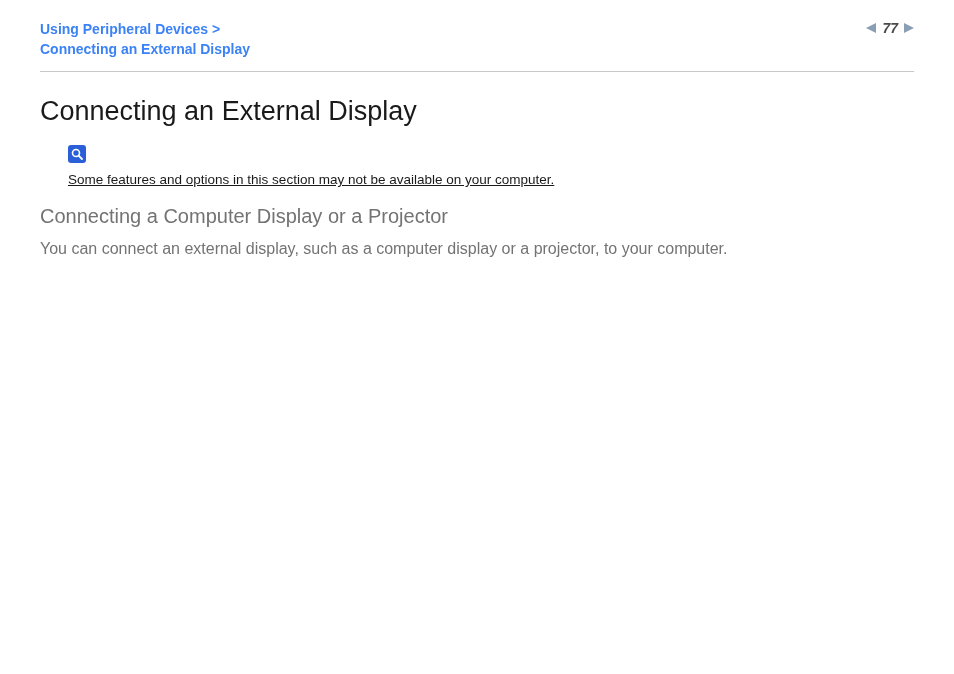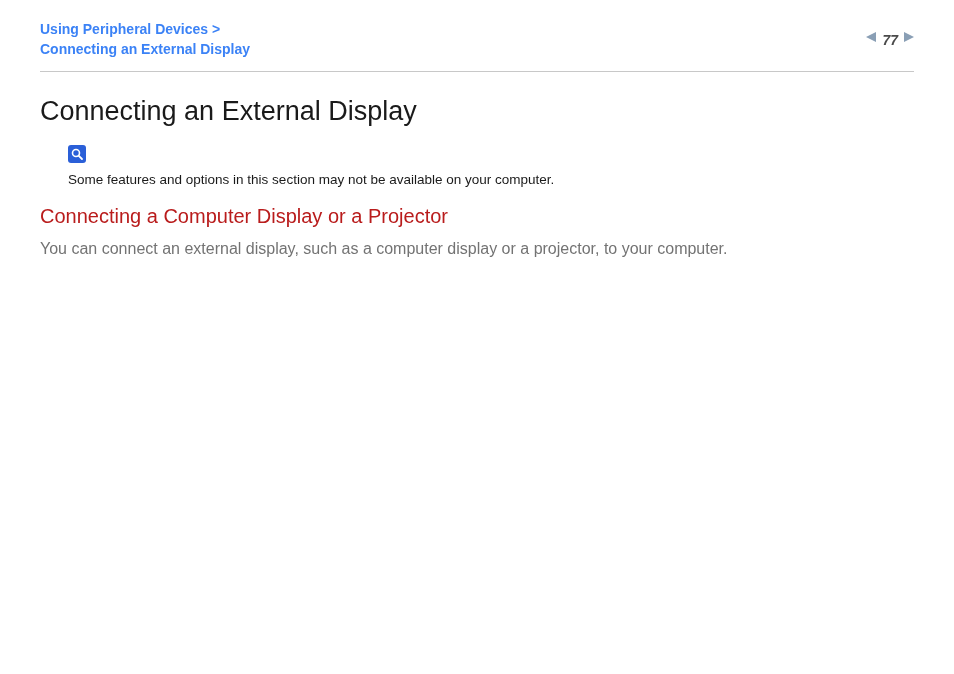--- a/index.html
+++ b/index.html
@@ -27,23 +27,22 @@
       line-height: 1.4;
     }
     .breadcrumb-line1 {
       display: block;
     }
     .breadcrumb-line2 {
       display: block;
     }
     .page-nav {
       display: flex;
-      align-items: flex-start;
+      align-items: center;
       gap: 6px;
-      margin-top: 12px;
     }
     .nav-arrow {
       width: 0;
       height: 0;
       display: inline-block;
     }
     .nav-arrow-left {
       border-top: 5px solid transparent;
       border-bottom: 5px solid transparent;
       border-right: 10px solid #8a9fb5;
@@ -89,24 +88,25 @@
     .search-icon-box svg {
       position: absolute;
       top: 2px;
       left: 2px;
     }
     .note-text {
       font-size: 13.5px;
       color: #1a1a1a;
       line-height: 1.3;
       font-family: Arial, Helvetica, sans-serif;
+      text-decoration: underline;
     }
     .section-heading {
       font-size: 20px;
-      color: #b91c1c;
+      color: #737373;
       font-weight: normal;
       margin-bottom: 10px;
     }
     .body-text {
       font-size: 16px;
       color: #737373;
       line-height: 1.4;
     }
   </style>
 </head>

